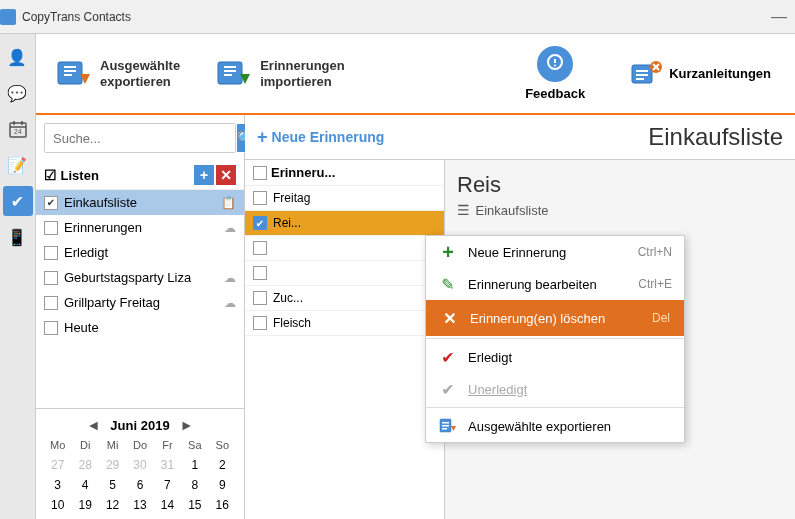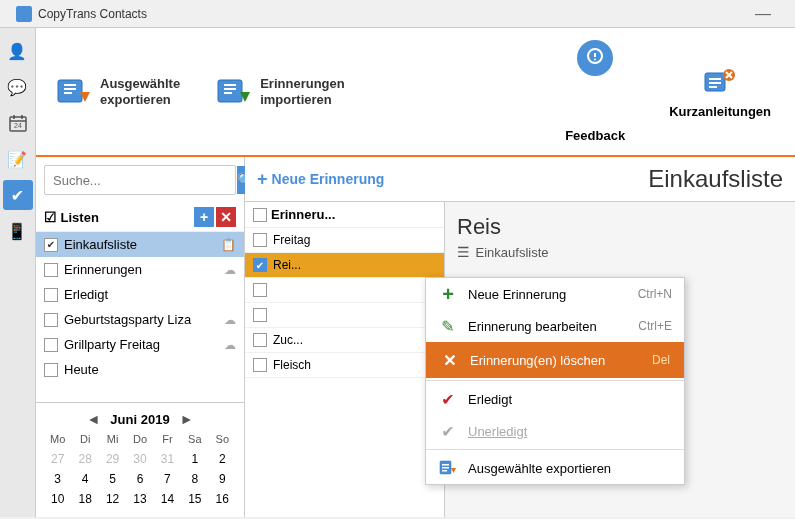--- a/index.html
+++ b/index.html
@@ -1,24 +1,24 @@
 <!DOCTYPE html>
 <html><head>
   <meta charset="utf-8">
   <style>
     * { margin: 0; padding: 0; box-sizing: border-box; }
     body { width: 795px; height: 519px; background: #f0f0f0; font-family: 'Segoe UI', Arial, sans-serif; font-size: 13px; overflow: hidden; position: relative; }
 
     
     #titlebar {
       background: #f0f0f0;
-      height: 28px;
-      display: flex;
-      align-items: center;
-      padding: 0 16px;
+      height: 34px;
+      display: flex;
+      align-items: center;
+      padding: 0 0;
       border-bottom: 1px solid #ccc;
     }
     #titlebar .app-icon { width: 16px; height: 16px; margin-right: 6px; background: #4a90d9; border-radius: 2px; }
     #titlebar .title { font-size: 12px; color: #333; flex: 1; }
     #titlebar .close-btn { font-size: 16px; color: #666; cursor: pointer; padding: 0 8px; }
 
     
     #main-layout {
       display: flex;
       height: calc(519px - 30px);
@@ -85,21 +85,21 @@
       font-size: 13px;
       font-weight: 600;
       color: #333;
       line-height: 1.2;
     }
     .toolbar-sep {
       flex: 1;
     }
     .toolbar-btn-feedback { display: flex; flex-direction: column; align-items: center; gap: 4px; cursor: pointer; padding: 4px 12px; }
     .feedback-icon { width: 36px; height: 36px; background: #4a90d9; border-radius: 50%; display: flex; align-items: center; justify-content: center; color: white; font-size: 18px; }
-    .toolbar-btn-quick { display: flex; flex-direction: column; align-items: center; gap: 4px; cursor: pointer; padding: 4px 12px; }
+    .toolbar-btn-quick { display: flex; flex-direction: row; align-items: center; gap: 4px; cursor: pointer; padding: 4px 12px; }
     .quick-icon { width: 36px; height: 36px; display: flex; align-items: center; justify-content: center; font-size: 22px; color: #e07020; }
 
     
     #body-area {
       display: flex;
       flex: 1;
       overflow: hidden;
     }
 
     
@@ -393,21 +393,21 @@
       </div>
       <div class="toolbar-sep"></div>
       <div class="toolbar-btn-feedback">
         <div class="feedback-icon">
           <svg width="22" height="22" viewBox="0 0 22 22">
             <circle cx="11" cy="9" r="7" fill="none" stroke="white" stroke-width="2"></circle>
             <line x1="11" y1="6" x2="11" y2="10" stroke="white" stroke-width="2"></line>
             <circle cx="11" cy="12.5" r="1" fill="white"></circle>
           </svg>
         </div>
-        <span style="font-weight:600;font-size:13px;margin-top:48px;">Feedback</span>
+        <span style="font-weight:600;font-size:13px;">Feedback</span>
       </div>
       <div class="toolbar-btn-quick">
         <div class="quick-icon">
           <svg width="34" height="34" viewBox="0 0 34 34">
             <rect x="2" y="8" width="20" height="18" rx="2" fill="#4a90d9" stroke="#2a70b9" stroke-width="1"></rect>
             <line x1="6" y1="14" x2="18" y2="14" stroke="white" stroke-width="2"></line>
             <line x1="6" y1="18" x2="18" y2="18" stroke="white" stroke-width="2"></line>
             <line x1="6" y1="22" x2="14" y2="22" stroke="white" stroke-width="2"></line>
             <circle cx="26" cy="10" r="6" fill="#e07020"></circle>
             <line x1="23" y1="7" x2="29" y2="13" stroke="white" stroke-width="2"></line>
@@ -500,21 +500,21 @@
               <span class="cal-day">1</span>
               <span class="cal-day">2</span>
               <span class="cal-day">3</span>
               <span class="cal-day">4</span>
               <span class="cal-day">5</span>
               <span class="cal-day">6</span>
               <span class="cal-day">7</span>
               <span class="cal-day">8</span>
               <span class="cal-day">9</span>
               <span class="cal-day">10</span>
-              <span class="cal-day">18</span>
+              <span class="cal-day">19</span>
               <span class="cal-day">12</span>
               <span class="cal-day">13</span>
               <span class="cal-day">14</span>
               <span class="cal-day">15</span>
               <span class="cal-day">16</span>
             </div>
           </div>
         </div>
 
       </div>

